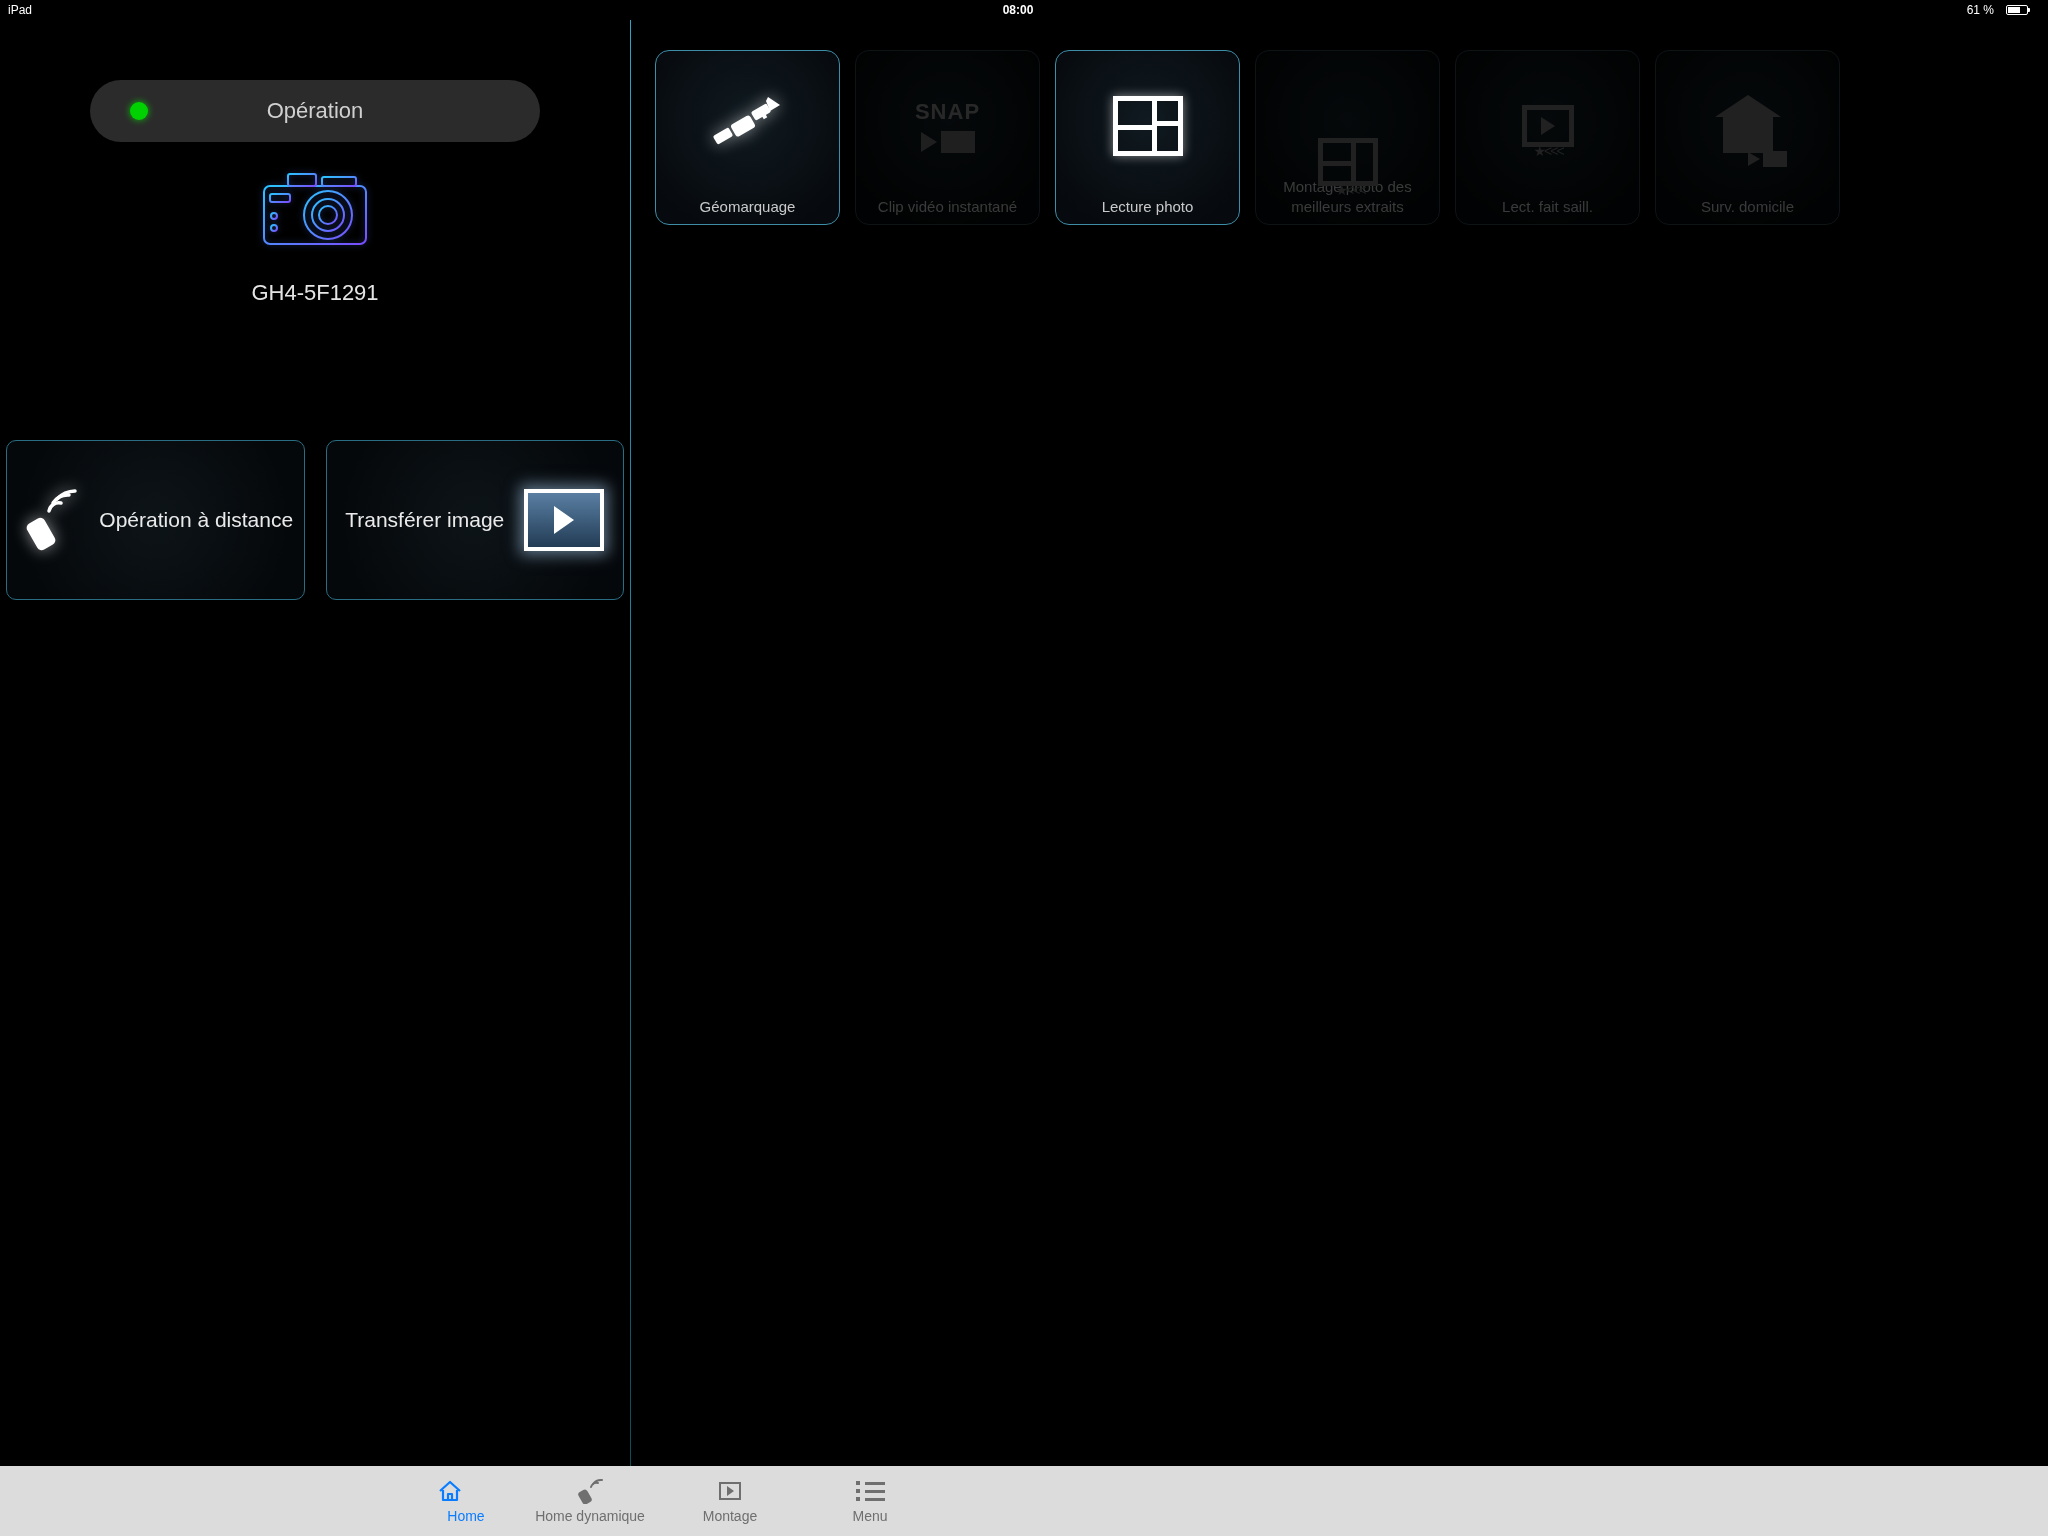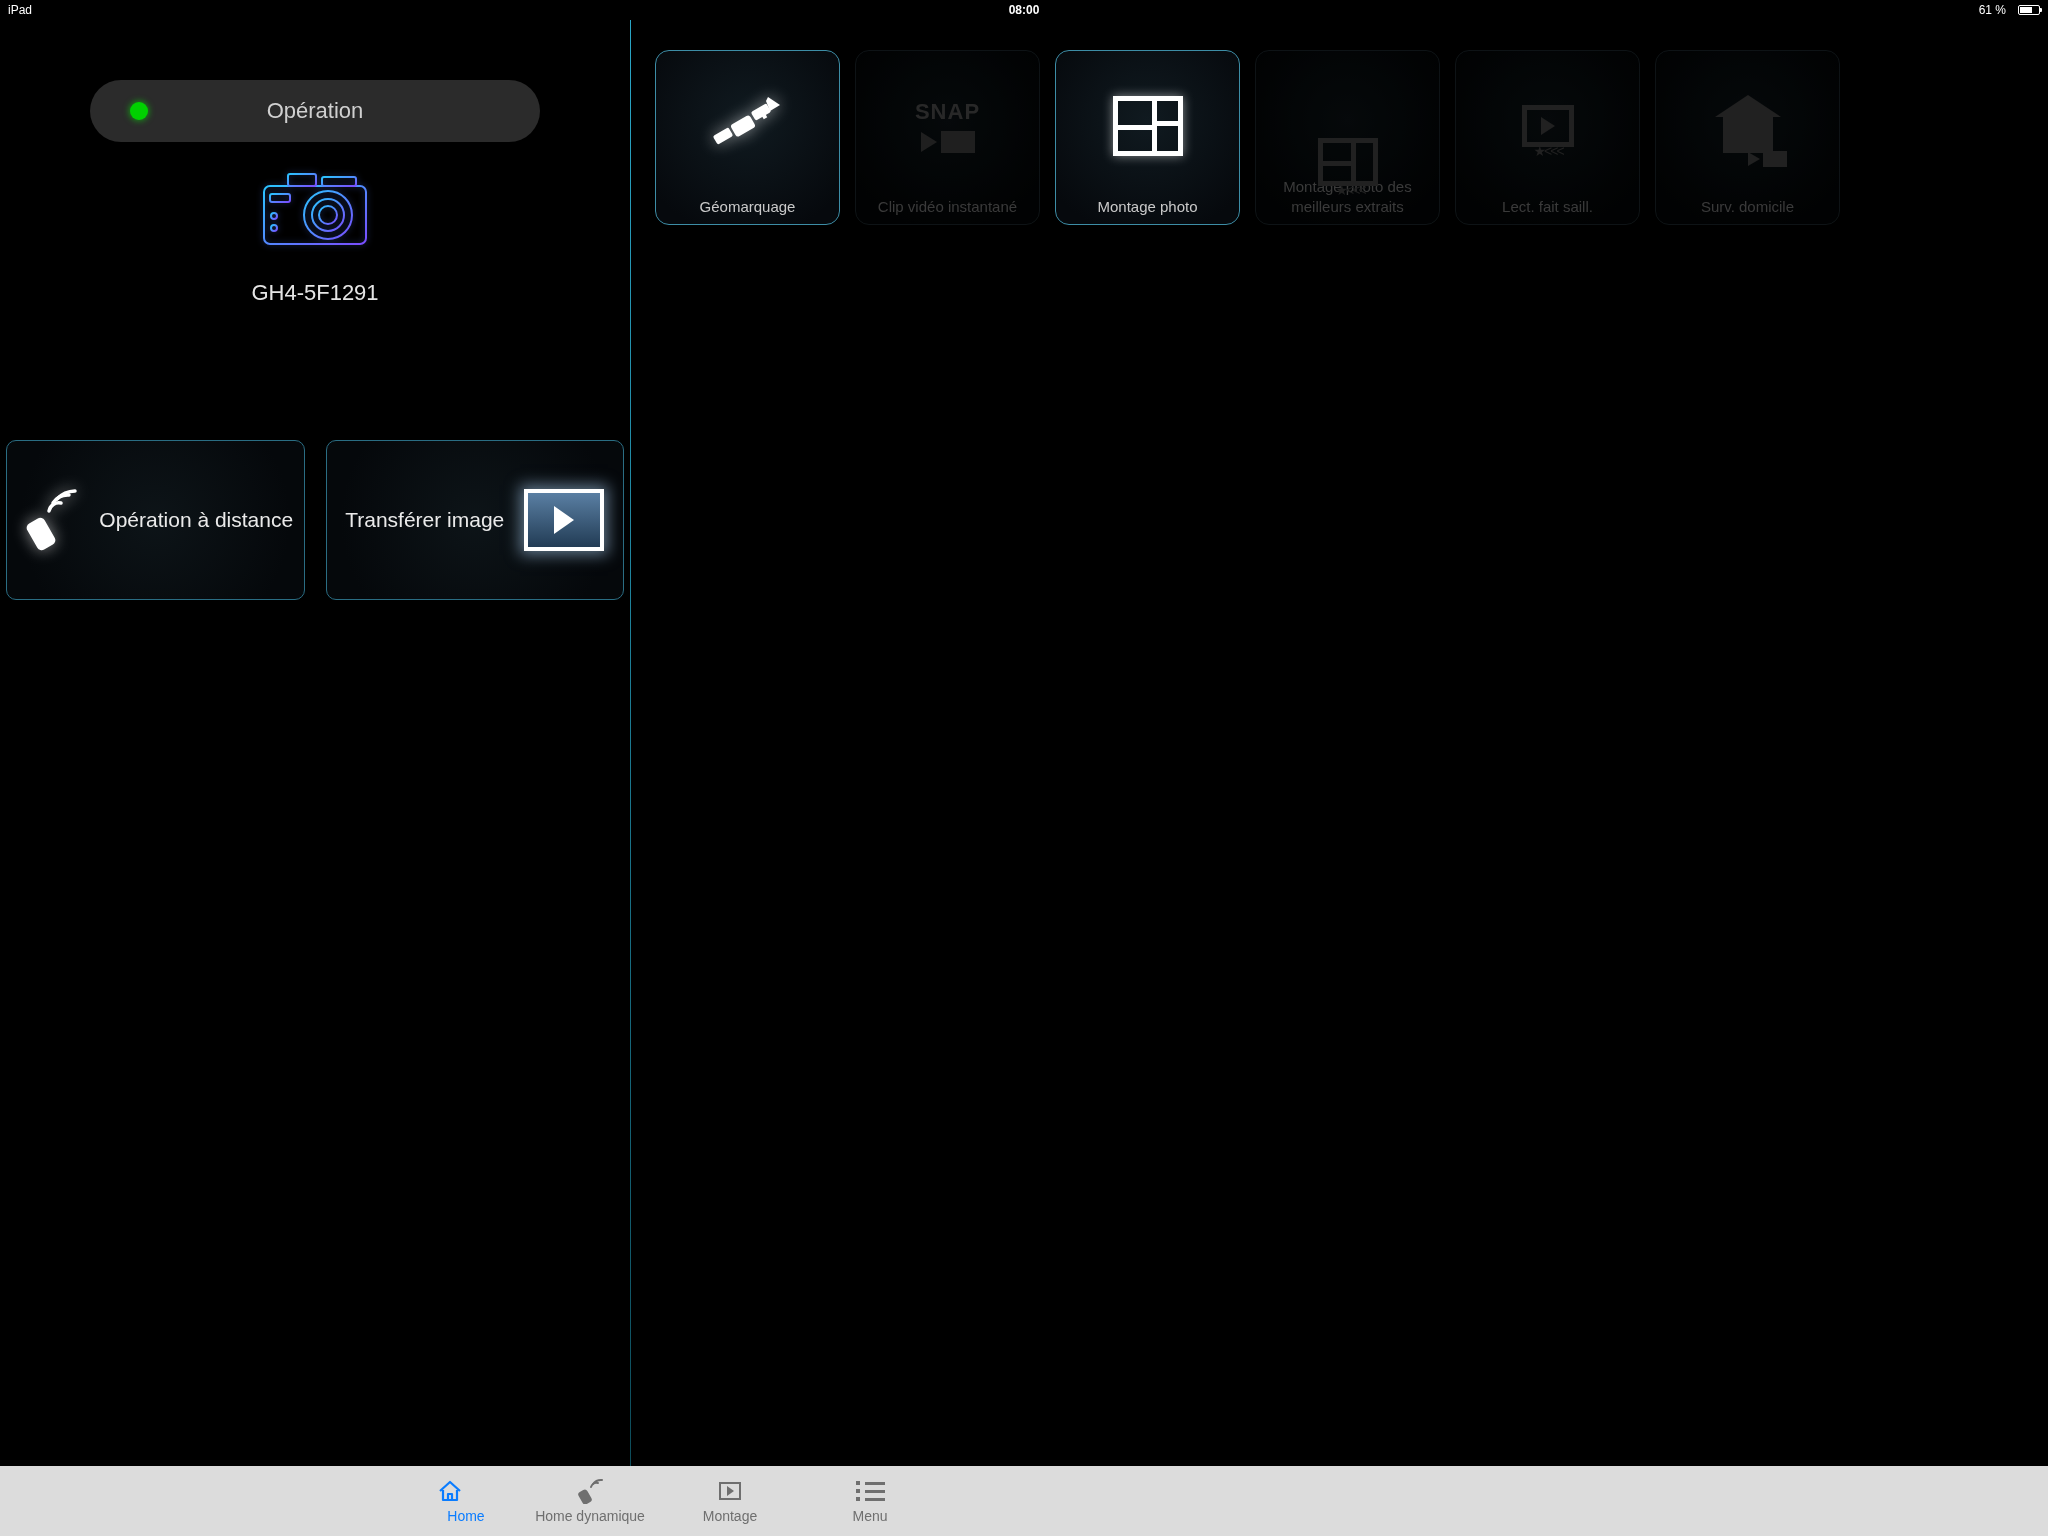--- a/index.html
+++ b/index.html
@@ -1,17 +1,17 @@
 <!DOCTYPE html>
 <html><head>
 <meta charset="utf-8">
 <style>
   * { box-sizing: border-box; margin:0; padding:0; }
   html,body { width:1280px; height:960px; background:#000; font-family:-apple-system,Helvetica,Arial,sans-serif; overflow:hidden; color:#fff; }
-  .status-bar { position:absolute; top:0; left:0; right:0; height:20px; display:flex; justify-content:space-between; align-items:center; padding:0 8px; font-size:12px; color:#fff; }
+  .status-bar { position:absolute; top:0; left:0; right:12px; height:20px; display:flex; justify-content:space-between; align-items:center; padding:0 8px; font-size:12px; color:#fff; }
   .status-center{ position:absolute; left:50%; transform:translateX(-50%); font-weight:600;}
   .status-right{ display:flex; align-items:center; gap:12px;}
   .battery{ display:inline-block; width:22px; height:10px; border:1px solid #fff; border-radius:2px; position:relative;}
   .battery::after{ content:''; position:absolute; right:-3px; top:2px; width:2px; height:4px; background:#fff; border-radius:0 1px 1px 0;}
   .battery .fill{ position:absolute; left:1px; top:1px; bottom:1px; width:60%; background:#fff;}
   .content{ position:absolute; top:20px; left:0; right:0; bottom:70px; display:flex; }
   .divider{ position:absolute; top:0; bottom:0; left:630px; width:1px; background:linear-gradient(#2aa6c6 0%, #0d4c5a 100%);}
   .left{ width:630px; padding:20px 0 0 0; position:relative;}
   .right{ flex:1; padding:30px 15px 0 25px;}
   .pill{ width:450px; height:62px; background:#2b2b2b; border-radius:50px; margin:40px auto 0; display:flex; align-items:center; position:relative;}
@@ -161,21 +161,21 @@
         </div>
         <div class="tl">Clip vidéo instantané</div>
       </div>
 
       <div class="tile active">
         <div class="ticon">
           <div class="collage">
               <div class="h2"></div>
             </div>
         </div>
-        <div class="tl">Montage photo</div>
+        <div class="tl">Lecture photo</div>
       </div>
 
       <div class="tile disabled">
         <div class="ticon" style="position:relative">
           <div style="position:relative">
             <div class="dim-collage"></div>
             <div class="stars-row">★&lt;&lt;&lt;</div>
           </div>
         </div>
         <div class="tl">Montage photo des meilleurs extraits</div>

